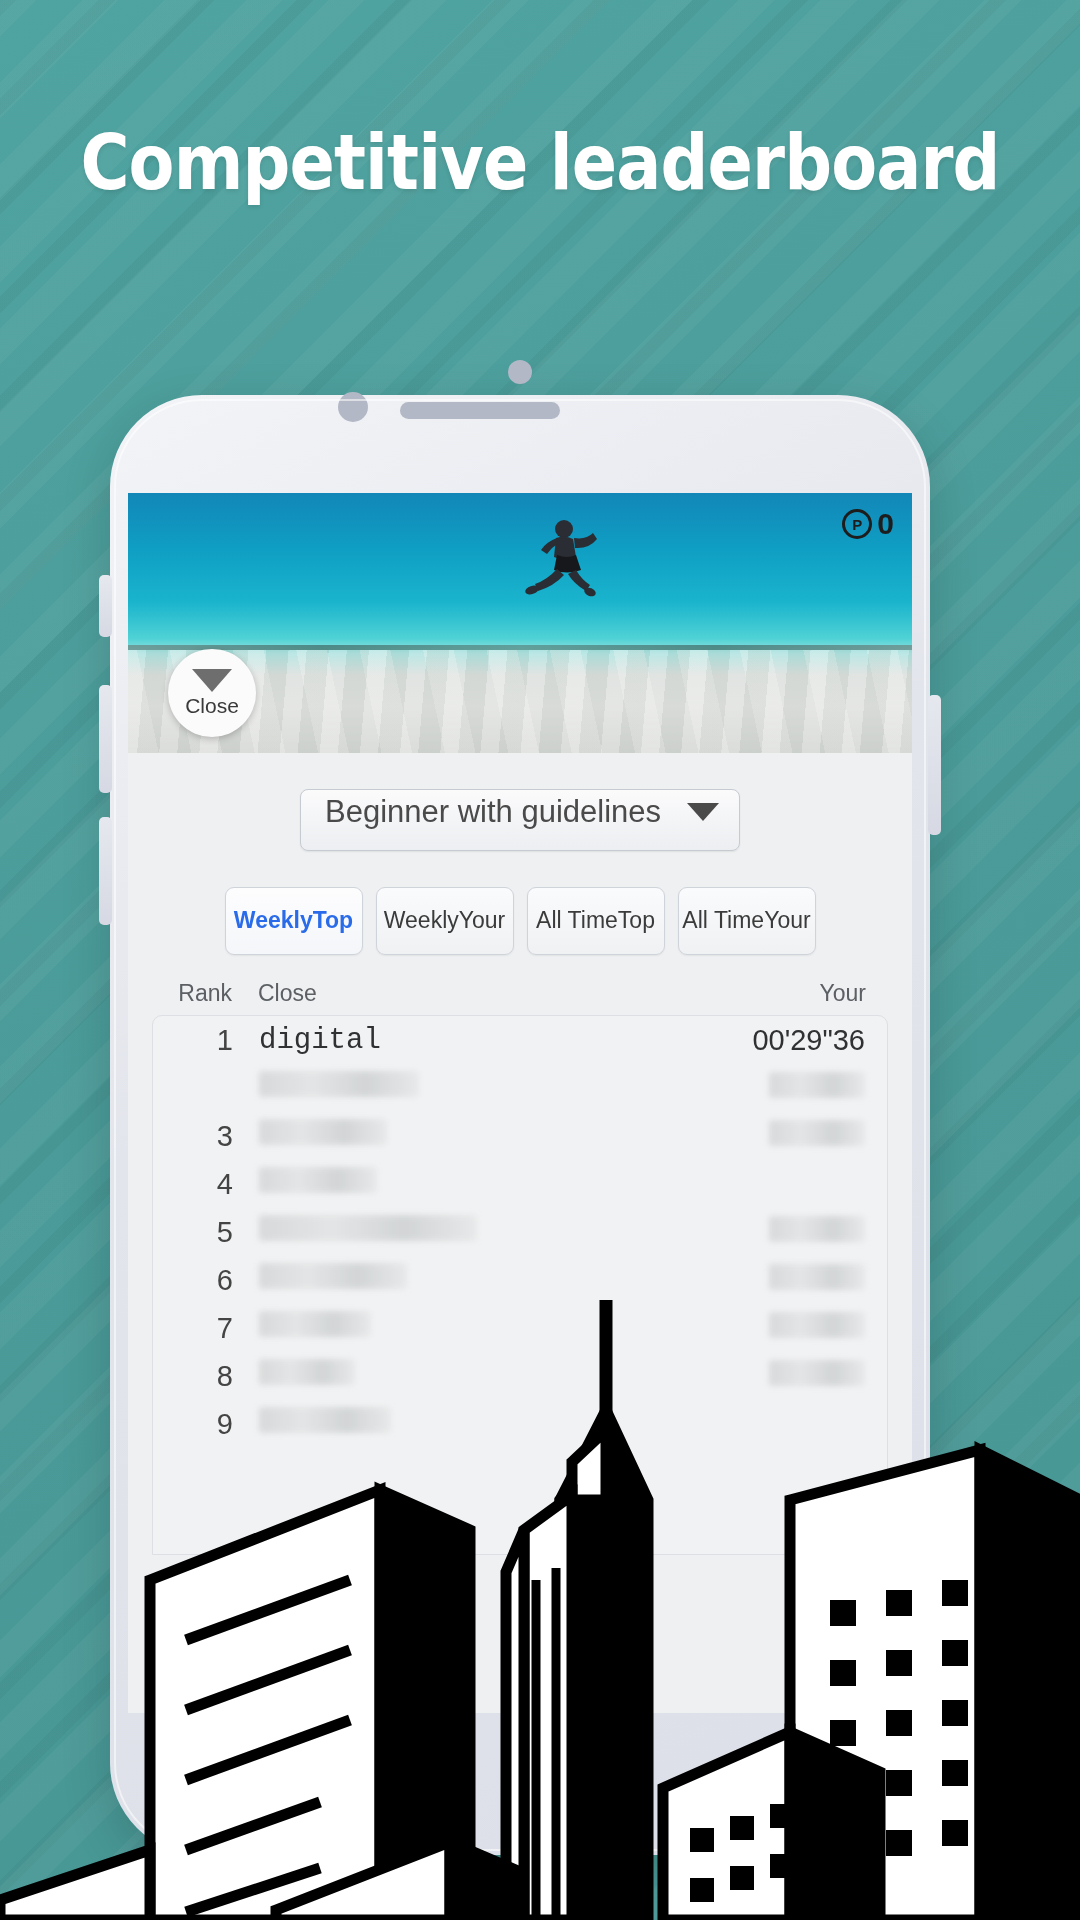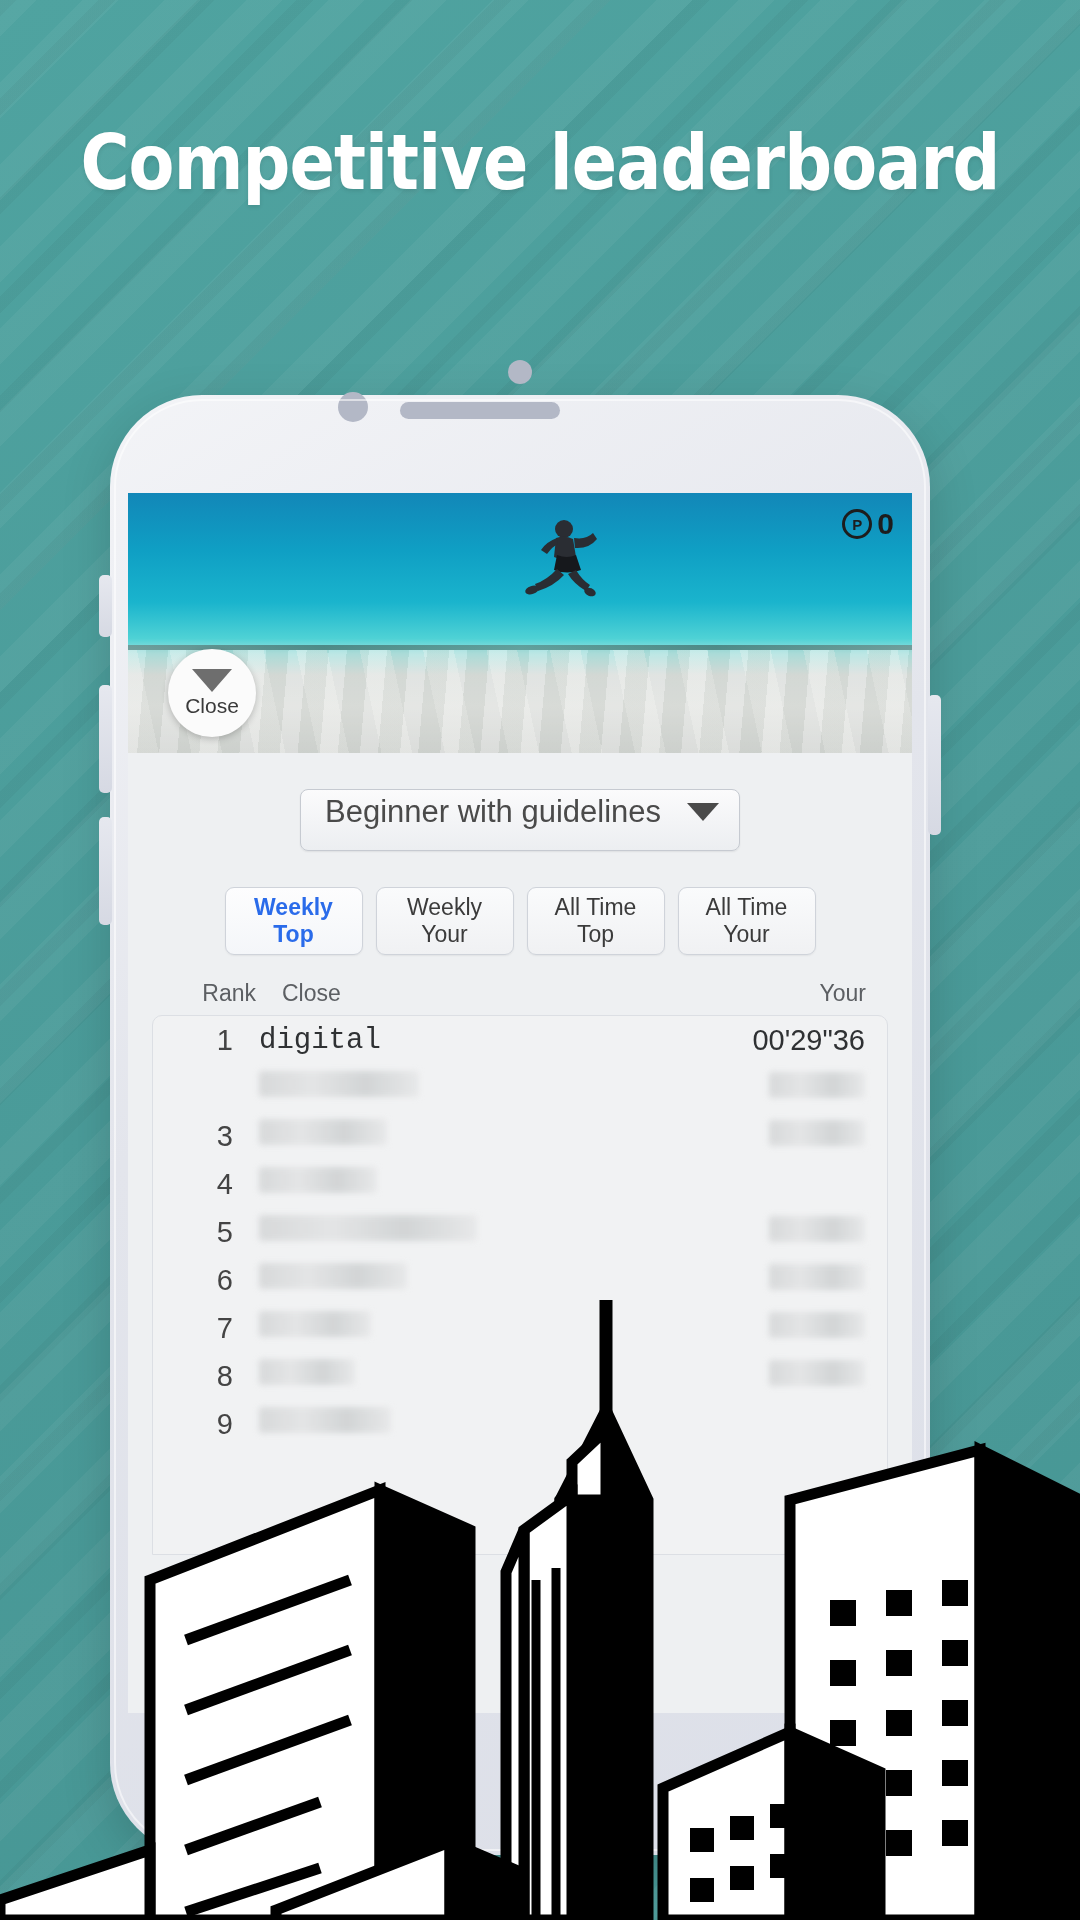--- a/index.html
+++ b/index.html
@@ -180,30 +180,30 @@
 
   #tabs{
     display:flex; justify-content:center; gap:13px;
     margin-top:36px;
   }
   .tab{
     width:138px; height:68px;
     background:linear-gradient(180deg,#fafbfc,#f0f1f3);
     border:1px solid #cfd3da;
     border-radius:9px;
-    display:flex; flex-direction:column;
+    display:flex; flex-direction:row;
     align-items:center; justify-content:center;
     font-size:23px; color:#3b3b3b; line-height:1.18;
     box-shadow:0 1px 2px rgba(0,0,0,.06);
   }
   .tab.active{ color:#2a6bea; font-weight:600; background:linear-gradient(180deg,#fdfdfe,#f4f6f9); }
 
   #col-heads{
     display:flex; align-items:flex-end;
-    margin:22px 46px 0 70px;
+    margin:22px 46px 0 46px;
     font-size:23px; color:#5c5f63;
     height:30px;
   }
   #h-rank{ width:58px; text-align:right; }
   #h-name{ margin-left:26px; flex:1; }
   #h-time{ text-align:right; }
 
   #list{
     margin:8px 24px 0 24px;
     background:#f1f2f3;

